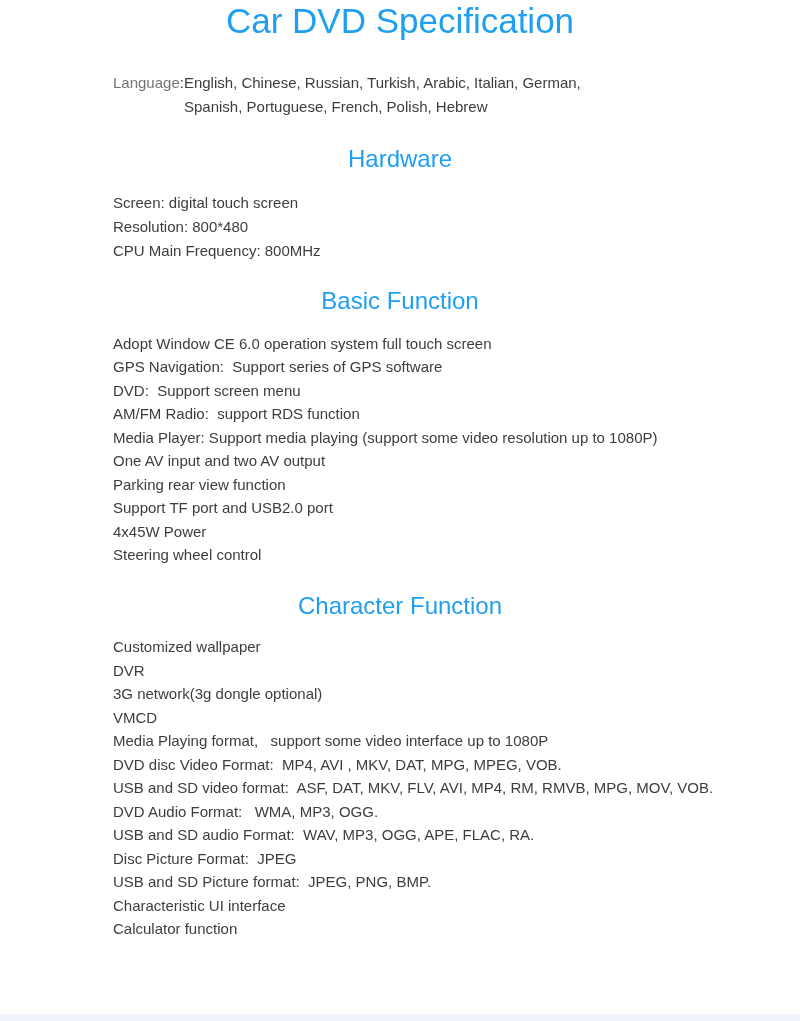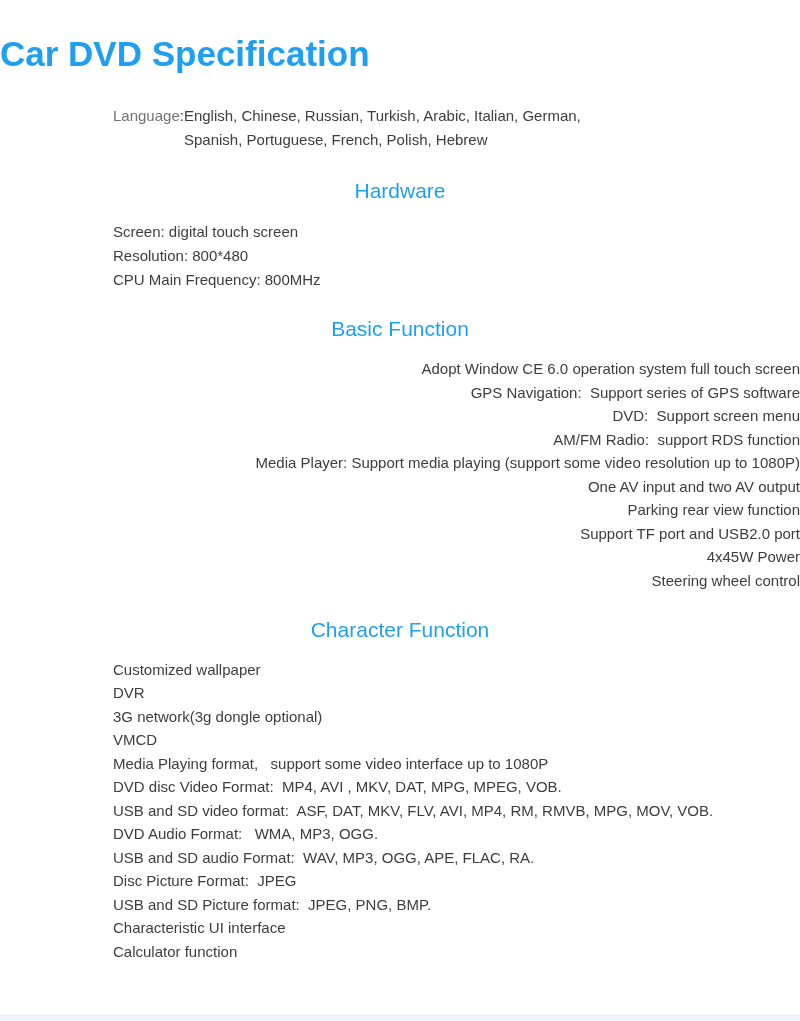--- a/index.html
+++ b/index.html
@@ -11,31 +11,31 @@
     position: relative;
     width: 800px;
     height: 1021px;
     background: #ffffff;
     overflow: hidden;
     font-family: "Liberation Sans", sans-serif;
     color: #3d3d3d;
   }
   .title {
     margin: 0;
-    padding-top: 33px;
+    text-align: center;
     color: #1e9ff2;
     font-size: 35px;
-    font-weight: 700;
+    font-weight: 400;
     line-height: 1.2;
   }
   .section-heading {
     margin: 0;
     text-align: center;
     color: #1e9ff2;
-    font-size: 21px;
+    font-size: 24px;
     font-weight: 400;
     line-height: 1.2;
   }
   .heading-hardware  { margin-top: 26px; }
   .heading-basic     { margin-top: 24px; }
   .heading-character { margin-top: 25px; }
 
   .body-text {
     font-size: 15px;
     white-space: pre-wrap;
@@ -57,21 +57,21 @@
     line-height: 24px;
   }
   .hw-row { display: flex; flex-direction: column; }
   .hw-left { width: 333px; }
   .hw-right { flex: 1; }
 
   .lines-block {
     margin-left: 113px;
     line-height: 23.5px;
   }
-  .lines-basic     { margin-top: 16px; text-align: right; }
+  .lines-basic     { margin-top: 16px; }
   .lines-character { margin-top: 15px; }
 
   .bottom-strip {
     position: absolute;
     left: 0;
     bottom: 0;
     width: 100%;
     height: 7px;
     background: #eef4f9;
   }

